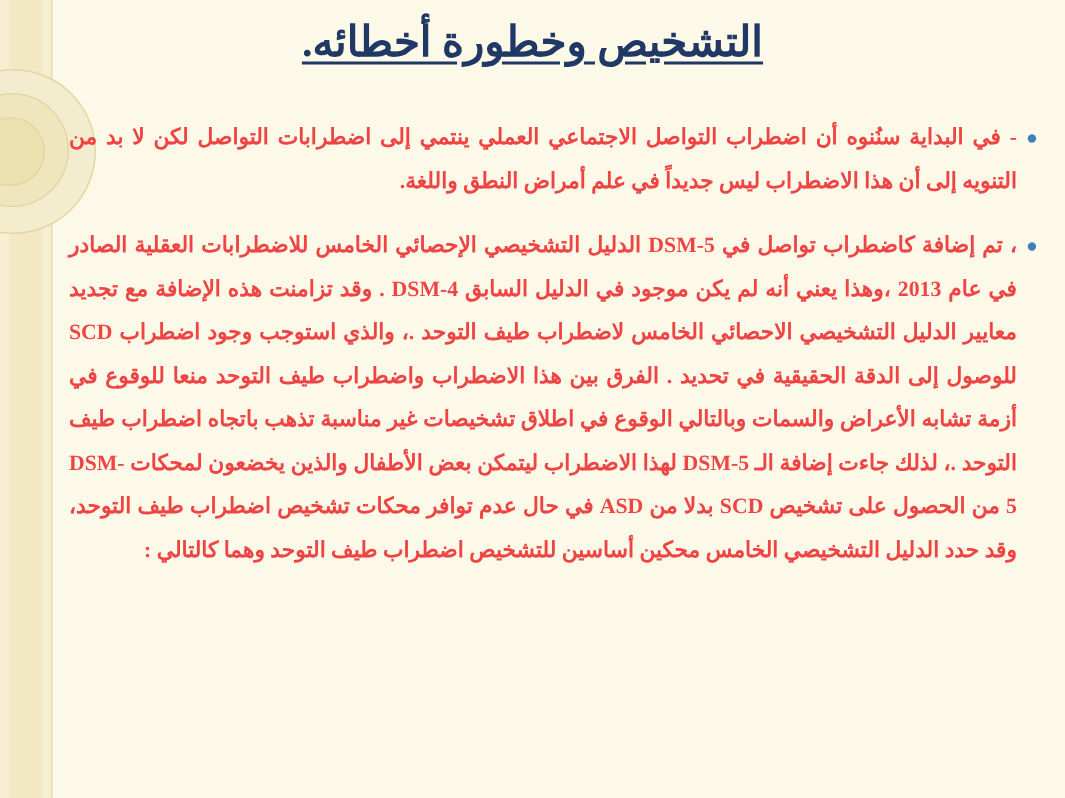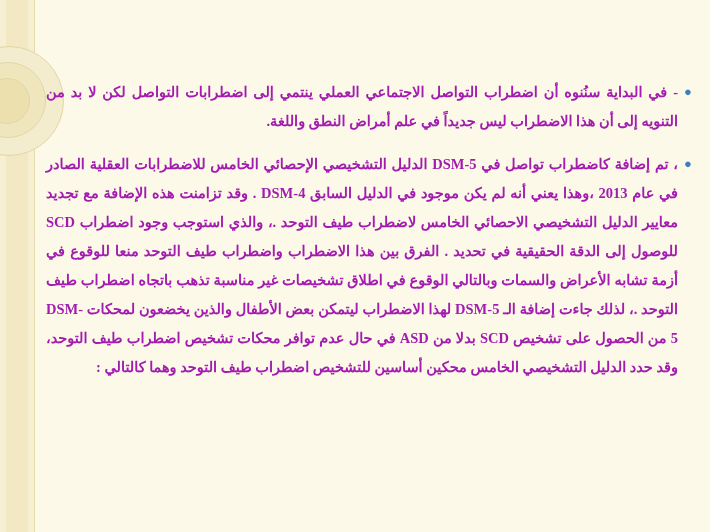--- a/index.html
+++ b/index.html
@@ -114,21 +114,21 @@
     padding-top: 7px;
     text-align: center;
     color: #3f7fbf;
     font-size: 13px;
     line-height: 1;
   }
   .bullet-text {
     flex: 1 1 auto;
     font-family: "Liberation Serif", "DejaVu Serif", serif;
     font-size: 14.5px;
-    color: #a21caf;
+    color: #ef4444;
     line-height: 2.0;
     text-align: justify;
     text-justify: inter-word;
     direction: rtl;
     unicode-bidi: embed;
     font-weight: bold;
   }
   .bullet-text.first {
     line-height: 2.0;
   }
@@ -139,20 +139,23 @@
 <div class="slide">
 
   <div class="deco-band">
     <div class="deco-band-inner"></div>
   </div>
 
   <div class="ring r1"></div>
   <div class="ring r2"></div>
   <div class="ring r3"></div>
 
+  <div class="title-wrap">
+    <span class="slide-title">التشخيص وخطورة أخطائه.</span>
+  </div>
 
   <div class="body">
 
     <div class="bullet-row">
       <div class="bullet-marker">●</div>
       <div class="bullet-text first">- في البداية سنُنوه أن اضطراب التواصل الاجتماعي العملي ينتمي إلى اضطرابات التواصل لكن لا بد من التنويه إلى أن هذا الاضطراب ليس جديداً في علم أمراض النطق واللغة.</div>
     </div>
 
     <div class="bullet-row">
       <div class="bullet-marker">●</div>

